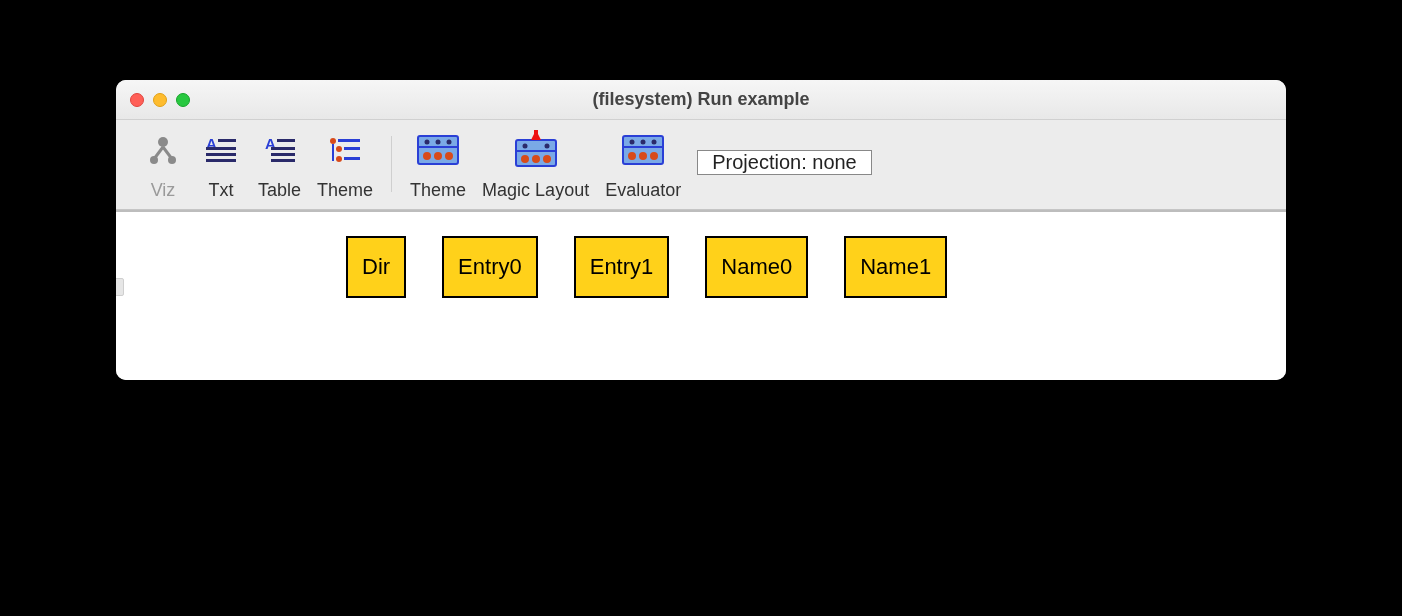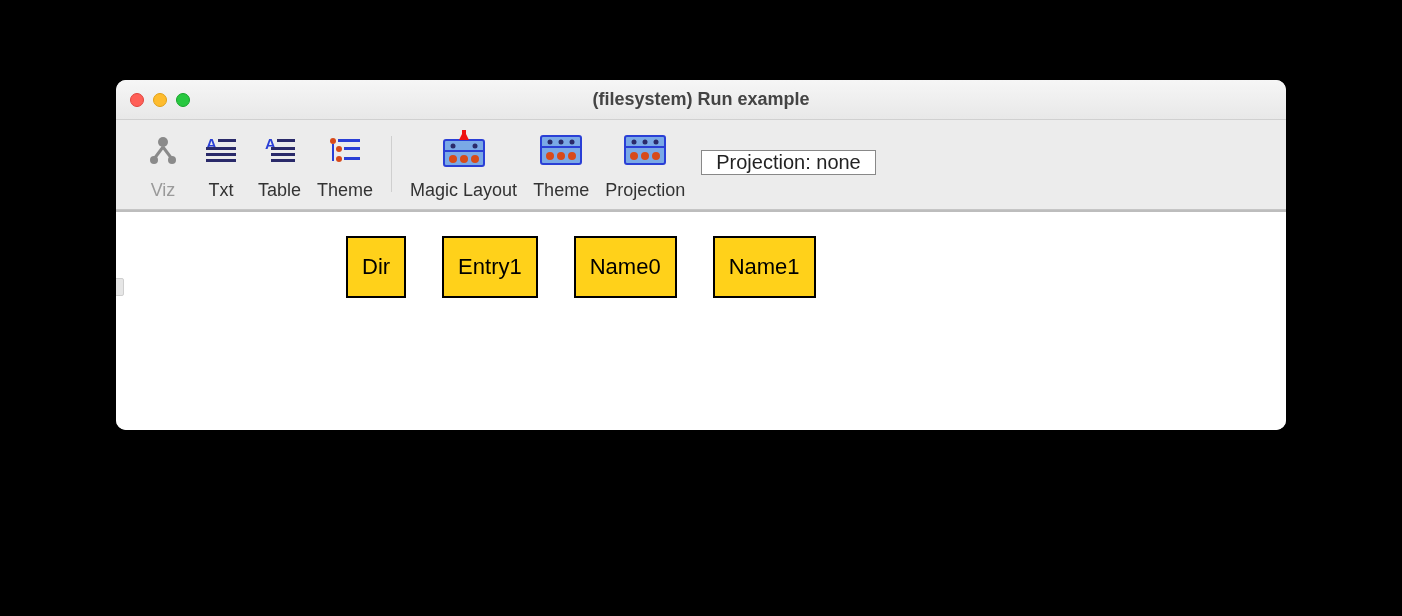--- a/index.html
+++ b/index.html
@@ -92,21 +92,21 @@
       margin-bottom: 6px;
       padding: 0 14px;
       background: #fff;
       border: 1px solid #888;
       font-size: 20px;
       color: #222;
       align-self: center;
     }
     .canvas {
       background: #fff;
-      height: 220px;
+      height: 170px;
       border-top: 2px solid #bdbdbd;
       position: relative;
       padding-top: 24px;
     }
     .scroll-handle {
       position: absolute;
       left: -2px;
       top: 66px;
       width: 10px;
       height: 18px;
@@ -194,76 +194,77 @@
           <circle cx="11" cy="14" r="3" fill="#d84a1a"></circle>
           <rect x="16" y="12" width="16" height="3" fill="#2a3fd6"></rect>
           <circle cx="11" cy="24" r="3" fill="#d84a1a"></circle>
           <rect x="16" y="22" width="16" height="3" fill="#2a3fd6"></rect>
         </svg>
       </div>
       <div class="label">Theme</div>
     </div>
 
     <div class="toolbar-sep"></div>
+
+    <div class="toolbtn">
+      <div class="icon-slot">
+        <svg width="46" height="34" viewBox="0 0 46 34">
+          <rect x="3" y="3" width="40" height="28" rx="2" fill="#7aa9e6" stroke="#2a3fd6" stroke-width="2"></rect>
+          <line x1="3" y1="14" x2="43" y2="14" stroke="#2a3fd6" stroke-width="2"></line>
+          <circle cx="12" cy="23" r="4" fill="#d84a1a"></circle>
+          <circle cx="23" cy="23" r="4" fill="#d84a1a"></circle>
+          <circle cx="34" cy="23" r="4" fill="#d84a1a"></circle>
+          <circle cx="12" cy="9" r="2.5" fill="#2a2a6a"></circle>
+          <circle cx="23" cy="9" r="2.5" fill="#2a2a6a"></circle>
+          <circle cx="34" cy="9" r="2.5" fill="#2a2a6a"></circle>
+        </svg>
+      </div>
+      <div class="label">Theme</div>
+    </div>
 
     <div class="toolbtn wide">
       <div class="icon-slot">
         <svg width="50" height="40" viewBox="0 0 50 40">
           <rect x="5" y="10" width="40" height="26" rx="2" fill="#7aa9e6" stroke="#2a3fd6" stroke-width="2"></rect>
           <line x1="5" y1="21" x2="45" y2="21" stroke="#2a3fd6" stroke-width="2"></line>
           <circle cx="14" cy="29" r="4" fill="#d84a1a"></circle>
           <circle cx="25" cy="29" r="4" fill="#d84a1a"></circle>
           <circle cx="36" cy="29" r="4" fill="#d84a1a"></circle>
           <circle cx="14" cy="16" r="2.5" fill="#2a2a6a"></circle>
           <circle cx="36" cy="16" r="2.5" fill="#2a2a6a"></circle>
           <polygon points="25,0 20,10 30,10" fill="#e11"></polygon>
           <rect x="23" y="0" width="4" height="4" fill="#e11"></rect>
         </svg>
       </div>
       <div class="label">Magic Layout</div>
     </div>
 
-    <div class="toolbtn">
+    <div class="toolbtn" style="min-width:90px">
       <div class="icon-slot">
         <svg width="46" height="34" viewBox="0 0 46 34">
           <rect x="3" y="3" width="40" height="28" rx="2" fill="#7aa9e6" stroke="#2a3fd6" stroke-width="2"></rect>
           <line x1="3" y1="14" x2="43" y2="14" stroke="#2a3fd6" stroke-width="2"></line>
           <circle cx="12" cy="23" r="4" fill="#d84a1a"></circle>
           <circle cx="23" cy="23" r="4" fill="#d84a1a"></circle>
           <circle cx="34" cy="23" r="4" fill="#d84a1a"></circle>
           <circle cx="12" cy="9" r="2.5" fill="#2a2a6a"></circle>
           <circle cx="23" cy="9" r="2.5" fill="#2a2a6a"></circle>
           <circle cx="34" cy="9" r="2.5" fill="#2a2a6a"></circle>
         </svg>
       </div>
-      <div class="label">Theme</div>
-    </div>
-
-    <div class="toolbtn" style="min-width:90px">
-      <div class="icon-slot">
-        <svg width="46" height="34" viewBox="0 0 46 34">
-          <rect x="3" y="3" width="40" height="28" rx="2" fill="#7aa9e6" stroke="#2a3fd6" stroke-width="2"></rect>
-          <line x1="3" y1="14" x2="43" y2="14" stroke="#2a3fd6" stroke-width="2"></line>
-          <circle cx="12" cy="23" r="4" fill="#d84a1a"></circle>
-          <circle cx="23" cy="23" r="4" fill="#d84a1a"></circle>
-          <circle cx="34" cy="23" r="4" fill="#d84a1a"></circle>
-          <circle cx="12" cy="9" r="2.5" fill="#2a2a6a"></circle>
-          <circle cx="23" cy="9" r="2.5" fill="#2a2a6a"></circle>
-          <circle cx="34" cy="9" r="2.5" fill="#2a2a6a"></circle>
-        </svg>
-      </div>
-      <div class="label">Projection</div>
+      <div class="label">Evaluator</div>
     </div>
 
 
     <div class="projection-box">Projection: none</div>
   </div>
 
   <div class="canvas">
     <div class="scroll-handle"></div>
     <div class="nodes">
       <div class="node">Dir</div>
+      <div class="node">Entry0</div>
       <div class="node">Entry1</div>
       <div class="node">Name0</div>
       <div class="node">Name1</div>
     </div>
   </div>
 </div>
 
 </body></html>

